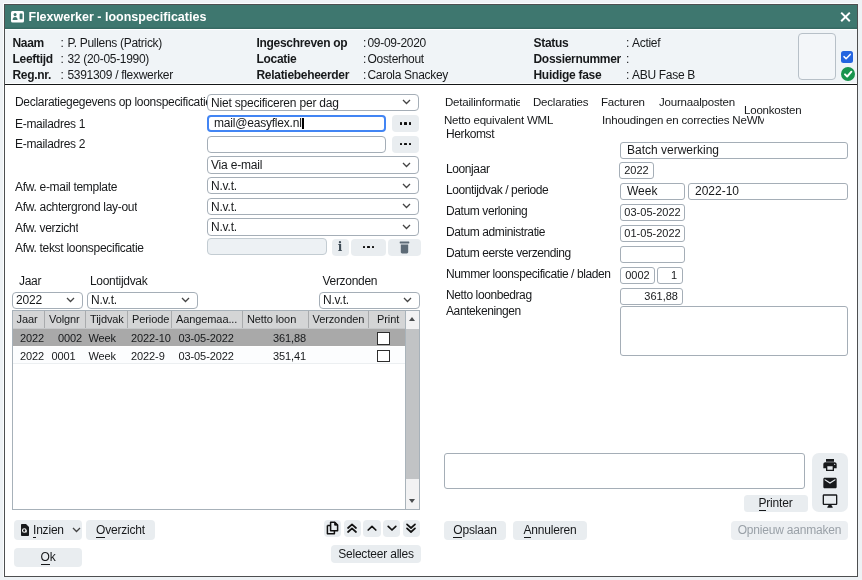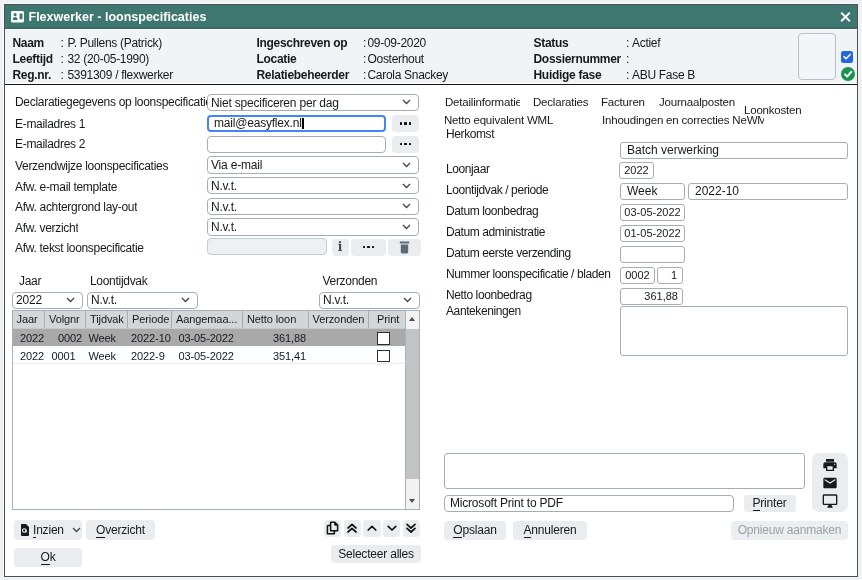--- a/index.html
+++ b/index.html
@@ -148,21 +148,20 @@
   <label class="flbl" style="top:137px;">E-mailadres 2</label>
   <div class="ctl input" style="left:207px; top:135.5px; width:179px; height:17px;"><span></span></div>
   <button class="btn" style="left:392px; top:135.5px; width:27px; height:17px;">
       <span class="dots3">
         <i></i>
         <i></i>
         <i></i>
       </span>
     </button>
 
-  <label class="flbl" style="top:158.5px;">Verzendwijze loonspecificaties</label>
   <div class="ctl select" style="left:207px; top:156px; width:212px; height:17.5px;">
     <span class="seltext">Via e-mail</span>
     <svg class="chev" width="9" height="6" viewBox="0 0 9 6">
         <path d="M1 1 L4.5 4.5 L8 1" stroke="#444" stroke-width="1.3" fill="none"></path>
       </svg>
   </div>
 
   <label class="flbl" style="top:179.5px;">Afw. e-mail template</label>
   <div class="ctl select" style="left:207px; top:176.8px; width:212px; height:17.5px;">
     <span class="seltext">N.v.t.</span>
@@ -338,21 +337,21 @@
   <span class="rlbl" style="top:127px;">Herkomst</span>
   <div class="rfield f12" style="left:620px; top:142px; width:228px; height:17px; padding-left:6px;"><span>Batch verwerking</span></div>
 
   <span class="rlbl" style="top:162px;">Loonjaar</span>
   <div class="rfield" style="left:619px; top:162px; width:35px; height:17px; text-align:center;"><span>2022</span></div>
 
   <span class="rlbl" style="top:183px;">Loontijdvak / periode</span>
   <div class="rfield f12" style="left:620px; top:182.5px; width:65px; height:17px; padding-left:6px;"><span>Week</span></div>
   <div class="rfield f12" style="left:688px; top:182.5px; width:160px; height:17px; padding-left:6px;"><span>2022-10</span></div>
 
-  <span class="rlbl" style="top:204px;">Datum loonbedrag</span>
+  <span class="rlbl" style="top:204px;">Datum verloning</span>
   <div class="rfield" style="left:620px; top:203.5px; width:65px; height:17px; text-align:center;"><span>03-05-2022</span></div>
 
   <span class="rlbl" style="top:225px;">Datum administratie</span>
   <div class="rfield" style="left:620px; top:224.5px; width:65px; height:17px; text-align:center;"><span>01-05-2022</span></div>
 
   <span class="rlbl" style="top:246px;">Datum eerste verzending</span>
   <div class="rfield" style="left:620px; top:245.5px; width:65px; height:17px;"><span></span></div>
 
   <span class="rlbl" style="top:267px;">Nummer loonspecificatie / bladen</span>
   <div class="rfield" style="left:620px; top:266.5px; width:35px; height:17px; text-align:center;"><span>0002</span></div>
@@ -369,22 +368,21 @@
     <svg width="16" height="16" viewBox="0 0 24 24">
         <path fill="#17191b" d="M19 8H5c-1.66 0-3 1.34-3 3v6h4v4h12v-4h4v-6c0-1.66-1.34-3-3-3zm-3 11H8v-5h8v5zm3-7c-.55 0-1-.45-1-1s.45-1 1-1 1 .45 1 1-.45 1-1 1zm-1-9H6v4h12V3z"></path>
       </svg>
     <svg width="16" height="16" viewBox="0 0 24 24">
         <path fill="#17191b" d="M20 4H4c-1.1 0-1.99.9-1.99 2L2 18c0 1.1.9 2 2 2h16c1.1 0 2-.9 2-2V6c0-1.1-.9-2-2-2zm0 4l-8 5-8-5V6l8 5 8-5v2z"></path>
       </svg>
     <svg width="16" height="16" viewBox="0 0 24 24">
         <path fill="#17191b" d="M21 2H3c-1.1 0-2 .9-2 2v12c0 1.1.9 2 2 2h7l-2 3v1h8v-1l-2-3h7c1.1 0 2-.9 2-2V4c0-1.1-.9-2-2-2zm0 14H3V4h18v12z"></path>
       </svg>
   </div>
-  <div class="ctl input" style="left:444px; top:494.5px; width:290px; height:17.5px; border-radius:4px; line-height:15.5px;"><span>Microsoft Print to PDF</span></div>
-  <button class="btn" style="left:743.5px; top:494.5px; width:52px; height:17.5px; border-radius:3.5px;">
+  <button class="btn" style="left:743.5px; top:494.5px; width:64px; height:17.5px; border-radius:3.5px;">
       <span class="mn"><u>P</u>rinter</span>
     </button>
 
   <button class="btn" style="left:444px; top:520.5px; width:62px; height:19.5px;">
       <span class="mn"><u>O</u>pslaan</span>
     </button>
   <button class="btn" style="left:513px; top:520.5px; width:74px; height:19.5px;">
       <span class="mn"><u>A</u>nnuleren</span>
     </button>
   <button class="btn disabled" style="left:731px; top:520.5px; width:117px; height:19.5px;">

